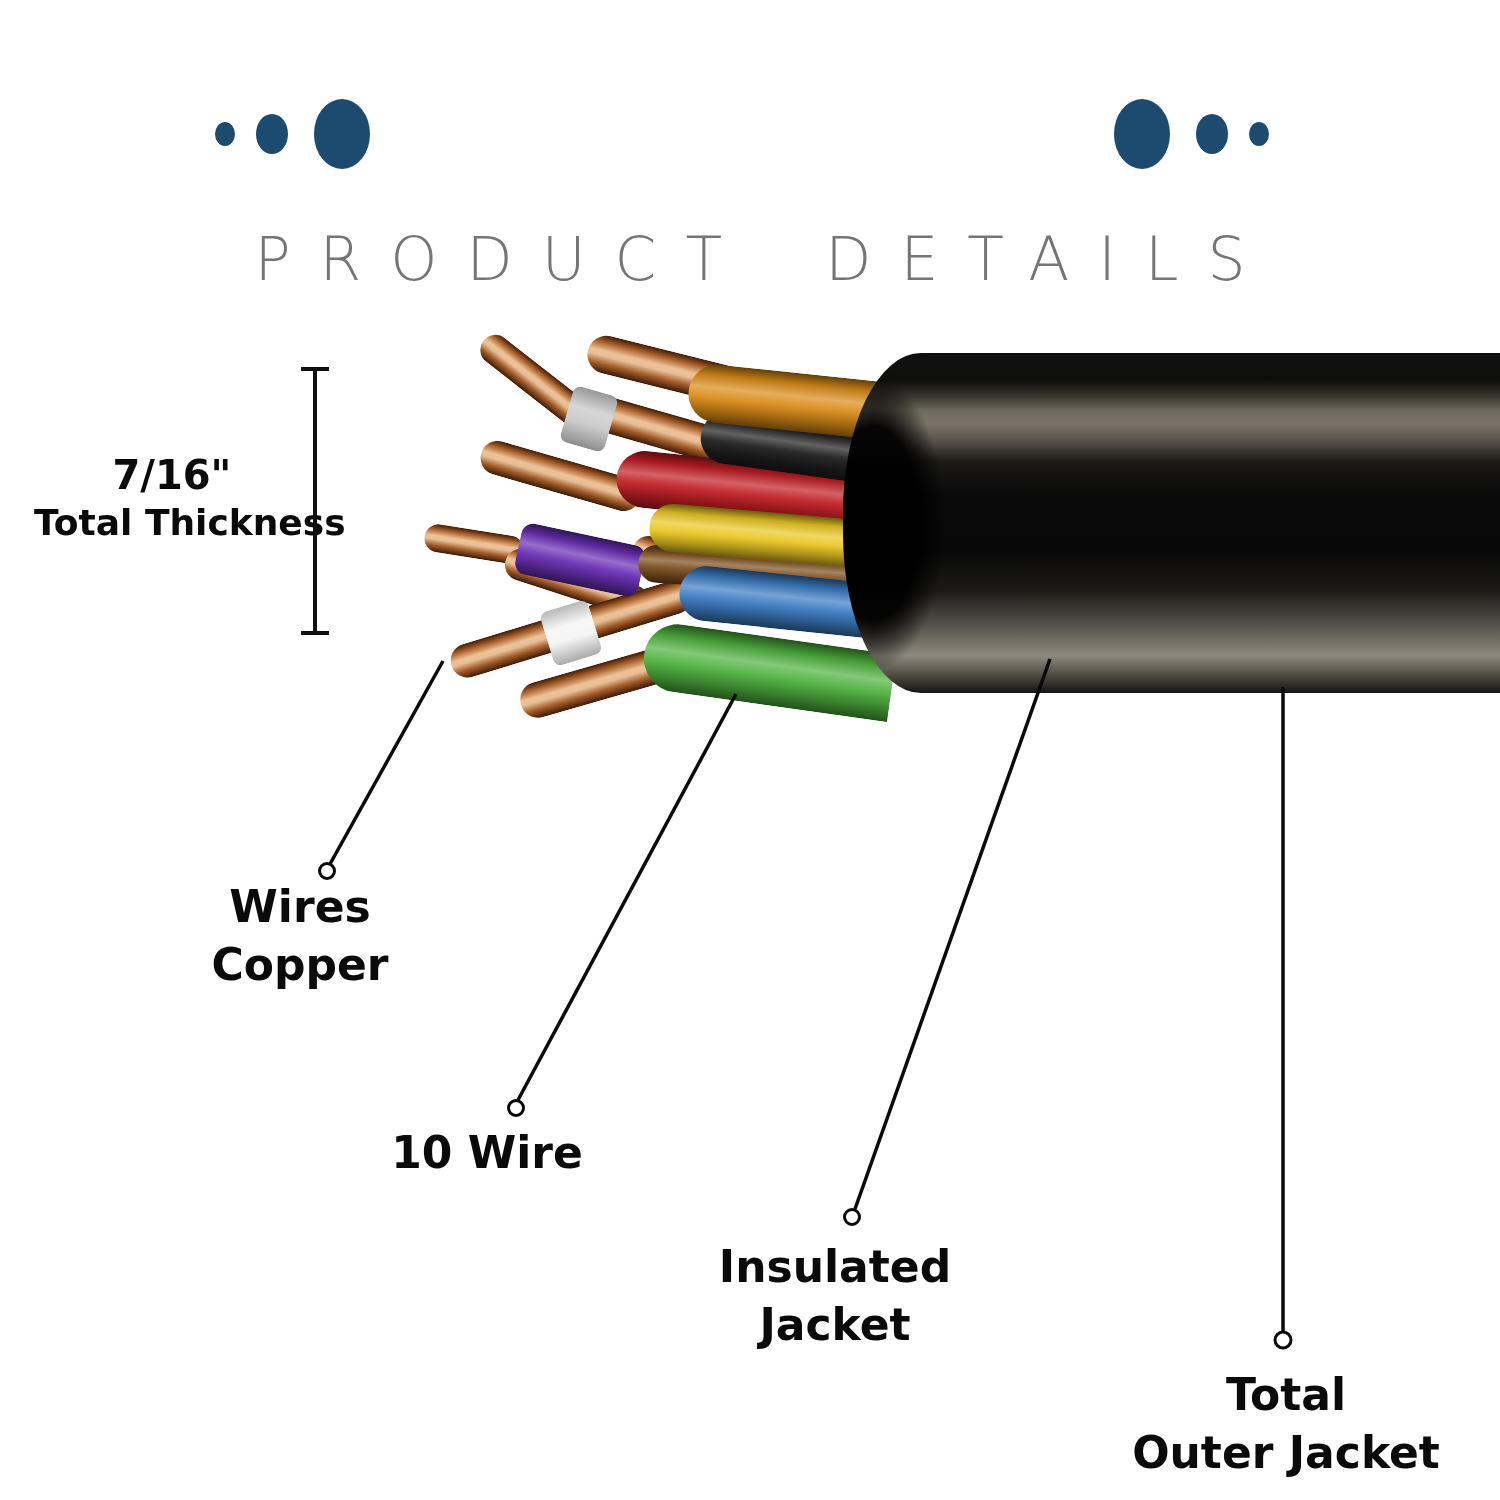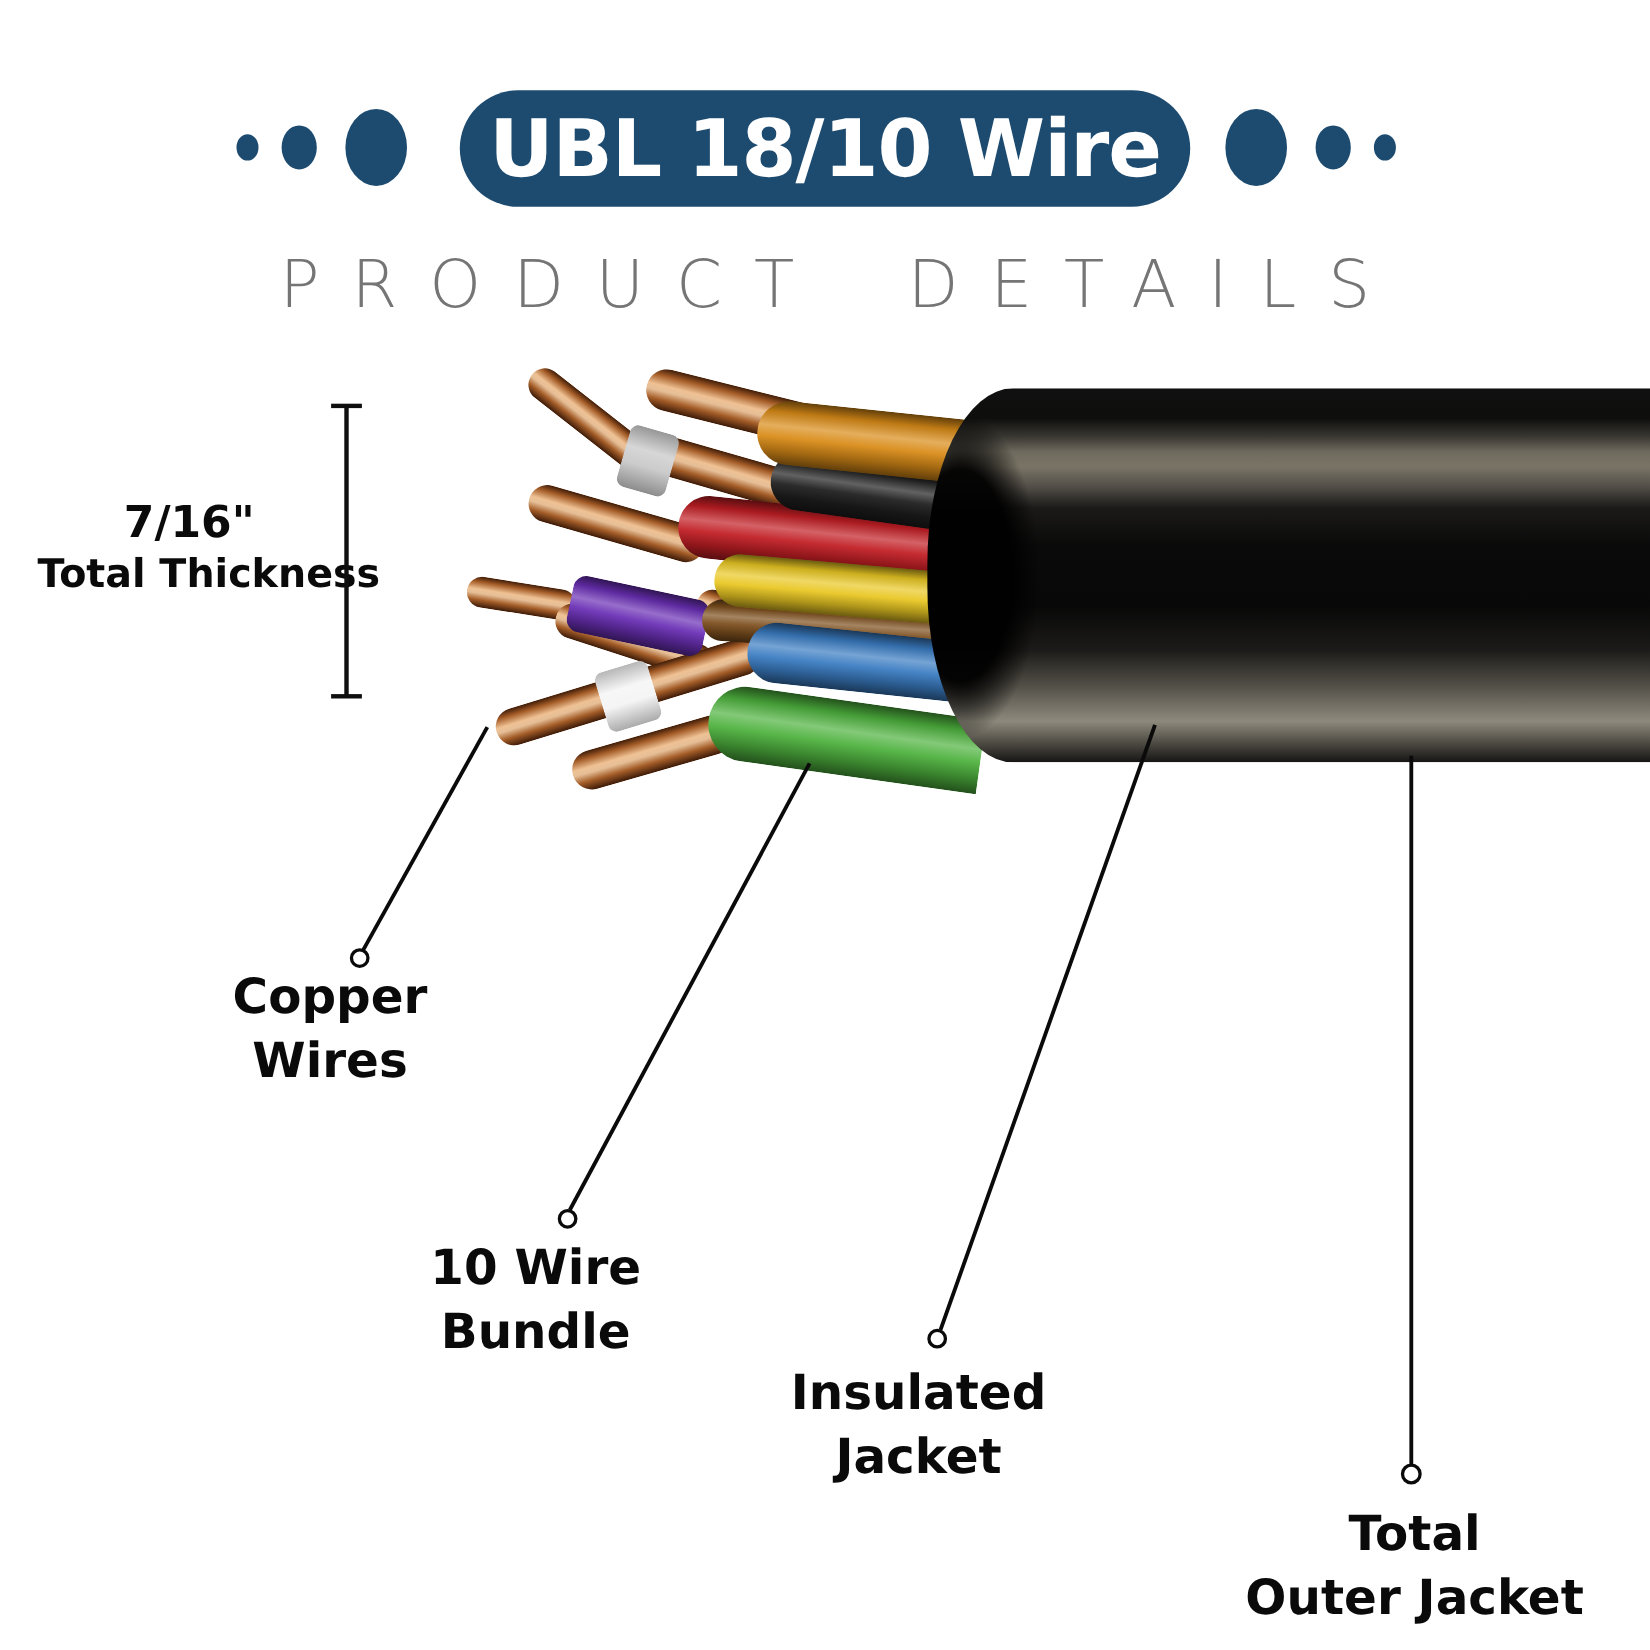--- a/index.html
+++ b/index.html
@@ -83,23 +83,20 @@
 
 <div class="canvas">
 
   <div class="dot l1" style="background-color: rgb(29, 75, 112);"></div>
   <div class="dot l2" style="background-color: rgb(29, 75, 112);"></div>
   <div class="dot l3" style="background-color: rgb(29, 75, 112);"></div>
   <div class="dot r3" style="background-color: rgb(29, 75, 112);"></div>
   <div class="dot r2" style="background-color: rgb(29, 75, 112);"></div>
   <div class="dot r1" style="background-color: rgb(29, 75, 112);"></div>
 
-  <div class="badge" style="background-color: rgb(29, 75, 112);">
-    <span style="color: rgb(255, 255, 255);">UBL 18/10 Wire</span>
-  </div>
 
   <div class="subtitle" style="color: rgb(117, 117, 117);">PRODUCT DETAILS</div>
 
   <div class="dim-text">
     <span class="v">7/16"</span>
     <span class="l">Total Thickness</span>
   </div>
 
   <div>
 
@@ -141,26 +138,25 @@
     <circle cx="516" cy="1108" r="7.5" fill="#ffffff" stroke="#0a0a0a" stroke-width="3"></circle>
 
     <line x1="1050" y1="659" x2="855" y2="1209" stroke="#0a0a0a" stroke-width="3.5"></line>
     <circle cx="852" cy="1217" r="7.5" fill="#ffffff" stroke="#0a0a0a" stroke-width="3"></circle>
 
     <line x1="1283" y1="687" x2="1283" y2="1331" stroke="#0a0a0a" stroke-width="3.5"></line>
     <circle cx="1283" cy="1340" r="8" fill="#ffffff" stroke="#0a0a0a" stroke-width="3"></circle>
   </svg>
 
   <div class="callout co-copper">
+    <span>Wires</span>
     <span>Copper</span>
-    <span>Wires</span>
   </div>
   <div class="callout co-bundle">
     <span>10 Wire</span>
-    <span>Bundle</span>
   </div>
   <div class="callout co-insul">
     <span>Insulated</span>
     <span>Jacket</span>
   </div>
   <div class="callout co-outer">
     <span>Total</span>
     <span>Outer Jacket</span>
   </div>
 

